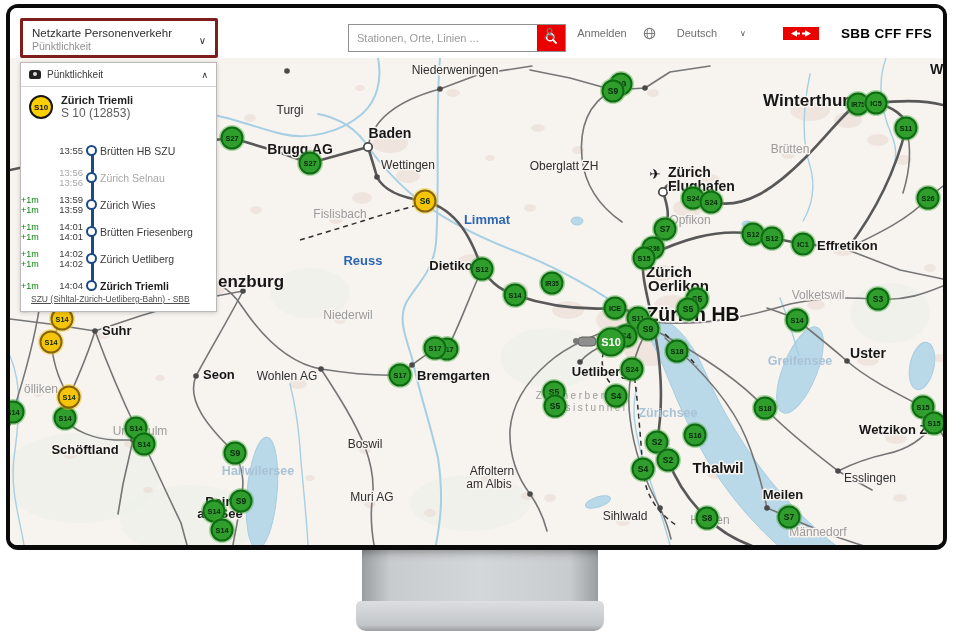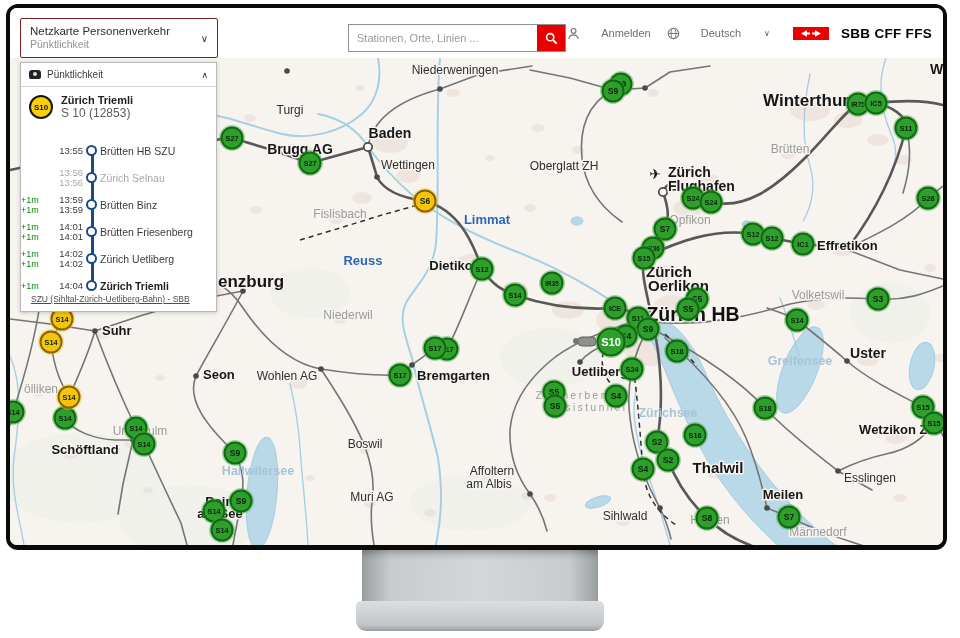--- a/index.html
+++ b/index.html
@@ -8,34 +8,34 @@
   .frame{position:absolute;left:6px;top:4px;width:941px;height:546px;background:#0a0a0a;border-radius:12px;}
   .screen{position:absolute;left:4px;top:4px;width:933px;height:537px;background:#ffffff;border-radius:7px;overflow:hidden;}
   .stand-neck{position:absolute;left:362px;top:550px;width:236px;height:51px;
     background:linear-gradient(to right,#999ea1,#c9ccce 12%,#d4d7d9 50%,#c9ccce 88%,#999ea1);
     box-shadow:inset 0 10px 10px -8px rgba(0,0,0,.35);}
   .stand-base{position:absolute;left:356px;top:601px;width:248px;height:30px;
     background:linear-gradient(#dcdee0,#c3c6c8 80%,#9a9ea0);
     border-radius:5px 5px 10px 10px;}
   
   .hdr{position:absolute;left:0;top:0;width:933px;height:50px;background:#fff;z-index:30;}
-  .layer-select{position:absolute;left:10px;top:10px;width:198px;height:40px;border:1px solid #7f1d1d;border-radius:2px;
+  .layer-select{position:absolute;left:10px;top:10px;width:198px;height:40px;border:3px solid #7f1d1d;border-radius:2px;
     background:#fff;box-sizing:border-box;padding:5px 9px;cursor:pointer;}
   .layer-select .t1{font-size:11.5px;color:#2d2d2d;line-height:14px;}
   .layer-select .t2{font-size:10.5px;color:#919191;line-height:13px;}
   .layer-select .chev{position:absolute;right:9px;top:14px;font-size:10px;color:#333;}
   .search{position:absolute;left:338px;top:16px;width:218px;height:28px;border:1px solid #8f8f8f;background:#fff;
     box-sizing:border-box;display:flex;}
   .search input{flex:1;border:0;outline:0;font-size:11px;color:#444;padding:0 8px;font-family:inherit;background:transparent;}
   .search input::placeholder{color:#9a9a9a;}
   .search .btn{width:28px;height:26px;background:#eb0000;border:0;display:flex;align-items:center;justify-content:center;cursor:pointer;}
   .hdr-right{position:absolute;right:11px;top:0;height:50px;display:flex;align-items:center;gap:16px;}
   .hgroup{display:flex;align-items:center;gap:21px;color:#6e6e6e;font-size:11px;cursor:pointer;}
   .hgroup .chev{font-size:8px;color:#555;margin-left:2px;}
-  .logo{display:flex;align-items:center;gap:12px;cursor:pointer;padding-left:7px;}
+  .logo{display:flex;align-items:center;gap:22px;margin-left:14px;cursor:pointer;padding-left:7px;}
   .logo .flag{width:36px;height:13px;background:#eb0000;display:flex;align-items:center;justify-content:center;}
   .logo .word{font-size:13.5px;font-weight:bold;color:#000;letter-spacing:.3px;}
   
   .panel{position:absolute;left:10px;top:54px;width:197px;height:250px;background:#fff;border:1px solid #b9b9b9;
     box-sizing:border-box;z-index:25;box-shadow:0 1px 4px rgba(0,0,0,.18);}
   .panel-hd{height:23px;border-bottom:1px solid #d4d4d4;display:flex;align-items:center;padding:0 8px;gap:6px;}
   .panel-hd .ttl{font-size:10px;color:#3c3c3c;flex:1;}
   .panel-hd .chev{font-size:9px;color:#333;cursor:pointer;}
   .gauge{width:12px;height:9px;background:#222;border-radius:3px 3px 2px 2px;position:relative;}
   .gauge:after{content:"";position:absolute;left:4px;top:2px;width:4px;height:4px;border-radius:50%;background:#fff;opacity:.85;}
@@ -671,21 +671,21 @@
                 <span class="node"></span>
               </div>
               <div class="sname">Zürich Selnau</div>
             </div>
             <div class="stop-row">
               <div class="delays">+1m<br>+1m</div>
               <div class="times">13:59<br>13:59</div>
               <div class="nodecol">
                 <span class="node"></span>
               </div>
-              <div class="sname">Brütten Binz</div>
+              <div class="sname">Zürich Wies</div>
             </div>
             <div class="stop-row">
               <div class="delays">+1m<br>+1m</div>
               <div class="times">14:01<br>14:01</div>
               <div class="nodecol">
                 <span class="node"></span>
               </div>
               <div class="sname">Brütten Friesenberg</div>
             </div>
             <div class="stop-row">

